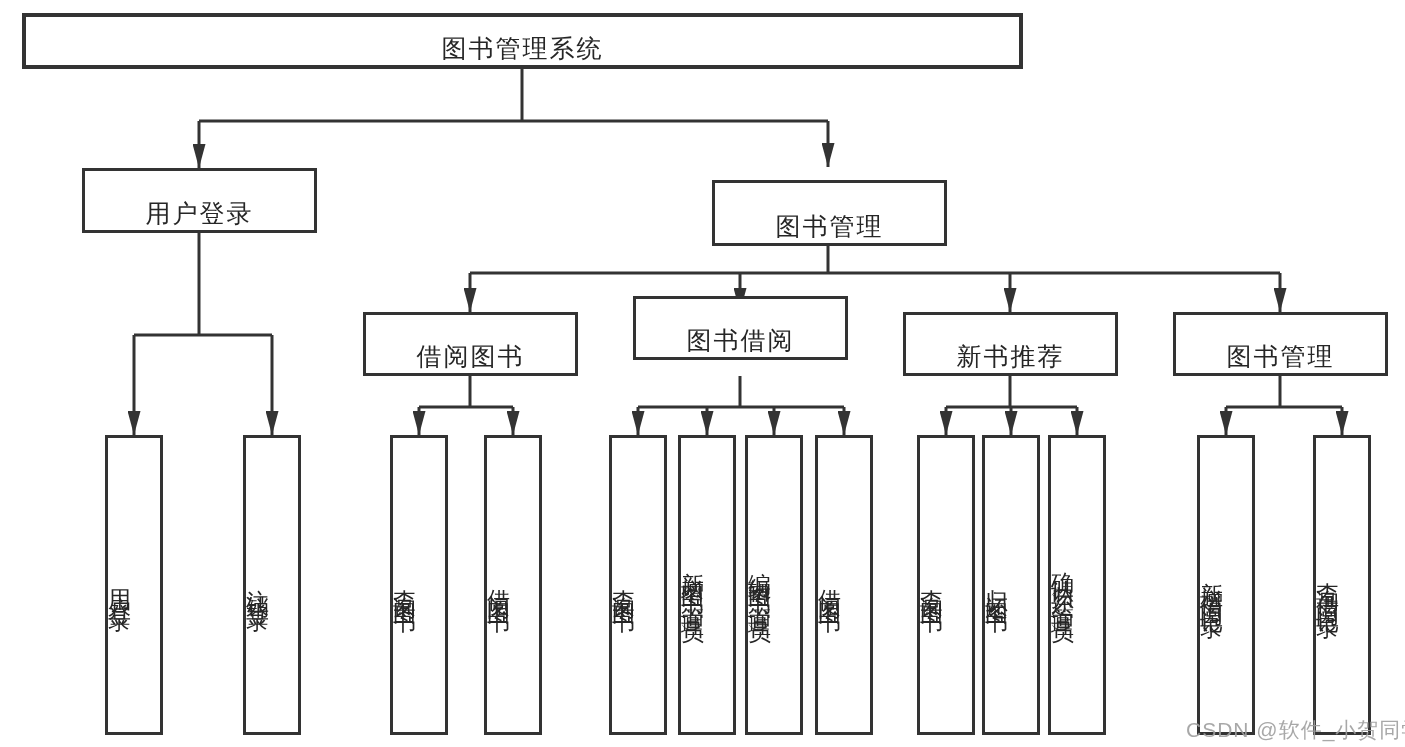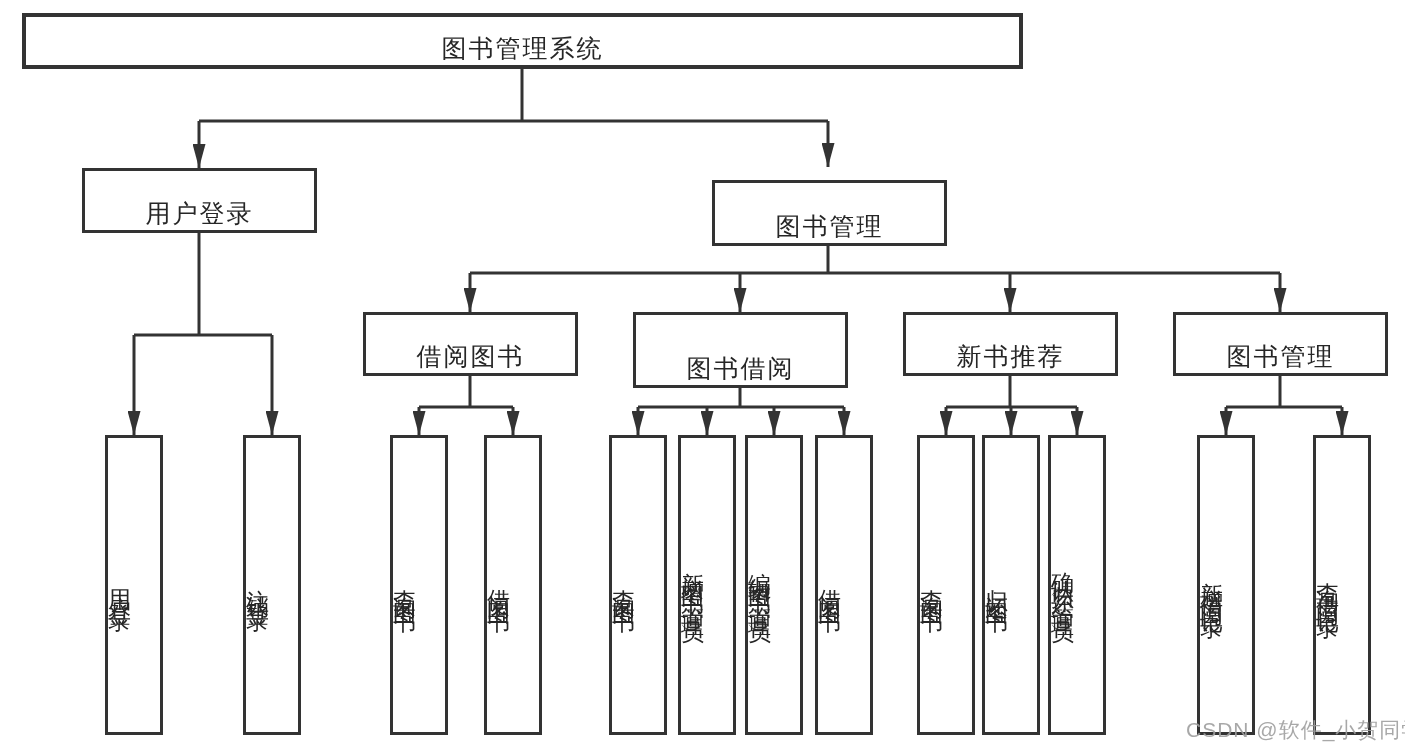--- a/index.html
+++ b/index.html
@@ -127,21 +127,21 @@
   <div class="box h-box" style="left:82px; top:168px; width:235px; height:65px;">
     <span>用户登录</span>
   </div>
   <div class="box h-box" style="left:712px; top:180px; width:235px; height:66px;">
     <span>图书管理</span>
   </div>
 
   <div class="box h-box" style="left:363px; top:312px; width:215px; height:64px;">
     <span>借阅图书</span>
   </div>
-  <div class="box h-box" style="left:633px; top:312px; width:215px; height:76px;">
+  <div class="box h-box" style="left:633px; top:296px; width:215px; height:64px;">
     <span>图书借阅</span>
   </div>
   <div class="box h-box" style="left:903px; top:312px; width:215px; height:64px;">
     <span>新书推荐</span>
   </div>
   <div class="box h-box" style="left:1173px; top:312px; width:215px; height:64px;">
     <span>图书管理</span>
   </div>
 
   <div class="box v-box" style="left:105px; top:435px; width:58px; height:300px;">

